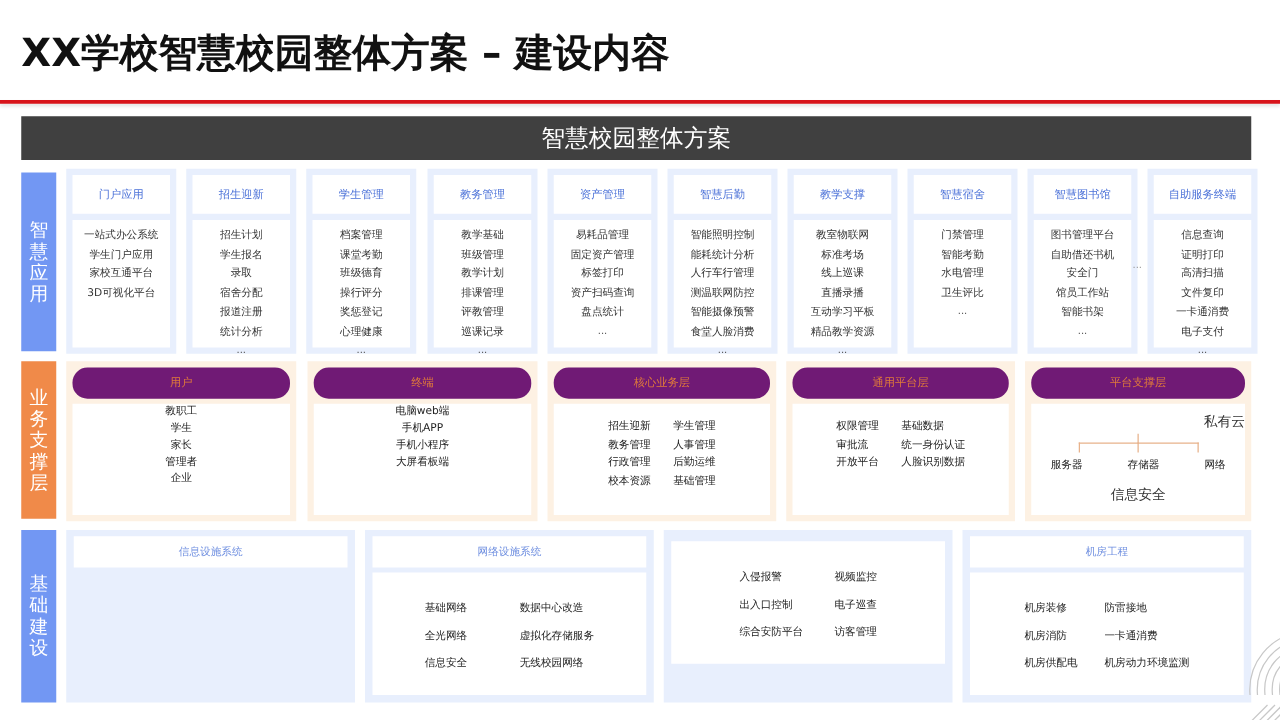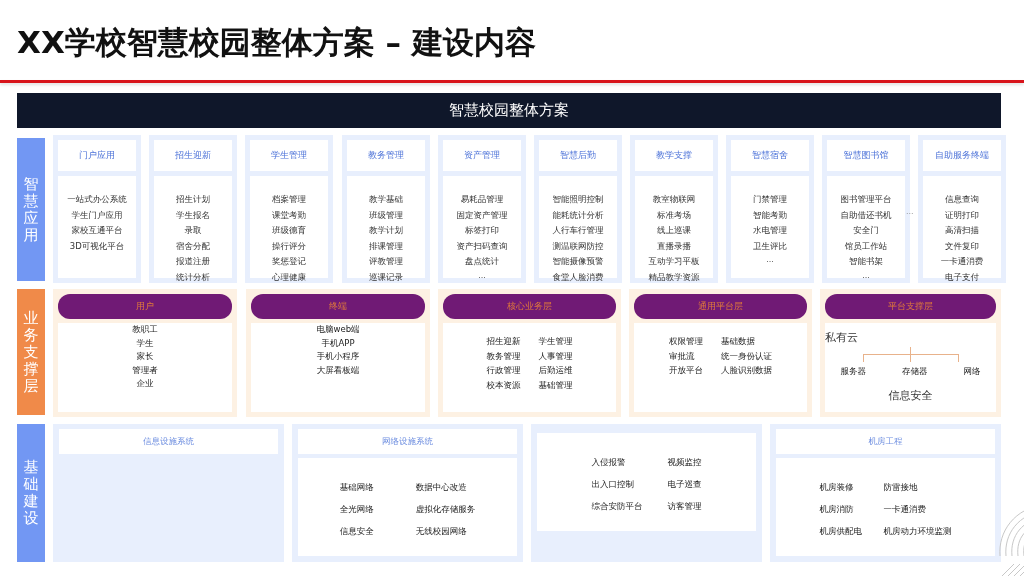--- a/index.html
+++ b/index.html
@@ -12,22 +12,22 @@
     font-family: "DejaVu Sans", sans-serif;
   }
   .title-rule {
     position: absolute; left: 0; top: 80px; width: 1024px; height: 3px;
     background: #d8141b;
     box-shadow: 0 2px 3px rgba(0,0,0,0.12);
   }
 
   .top-banner {
     position: absolute; left: 17px; top: 93px; width: 984px; height: 35px;
-    background: #0f172a;
-    color: #fff; font-size: 15px;
+    background: #404040;
+    color: #fff; font-size: 19px;
     display: flex; align-items: center; justify-content: center;
   }
 
   .layer-label {
     position: absolute; left: 17px; width: 28px;
     color: #fff; font-size: 15px; line-height: 17px;
     display: flex; align-items: center; justify-content: center;
     text-align: center;
   }
   .layer-label span { display: block; width: 16px; word-break: break-all; }
@@ -42,21 +42,21 @@
     background: #e8effd; padding: 5px;
   }
   .app-card .head {
     background: #fff; height: 31px;
     display: flex; align-items: center; justify-content: center;
     color: #4c72d8; font-size: 9px;
   }
   .app-card .body {
     background: #fff; margin-top: 5px; height: 102px;
     display: flex; flex-direction: column; align-items: center;
-    padding-top: 16px;
+    padding-top: 5px;
     font-size: 8.5px; line-height: 15.5px; color: #333;
   }
   .ellipsis { color: #555; font-size: 8px; line-height: 12px; }
   .between-dots {
     position: absolute; left: 853px; top: 72px; font-size: 8px; color: #999;
   }
 
   
   .biz-card {
     position: absolute; top: 0; height: 128px;
@@ -68,21 +68,21 @@
     color: #e07a3a; font-size: 9px; border-radius: 12px;
   }
   .biz-card .body {
     background: #fff; margin-top: 4px; height: 89px;
     font-size: 8.5px; color: #222; position: relative;
   }
   .col-list { display: flex; flex-direction: column; align-items: center; padding-top: 0; line-height: 13.5px; }
   .two-col { display: flex; justify-content: center; gap: 18px; padding-top: 11px; line-height: 14.5px; }
   .two-col .c { display: flex; flex-direction: column; }
 
-  .cloud-title { position: absolute; left: 0; right: 0; top: 7px; text-align: left; font-size: 11px; color: #333; }
+  .cloud-title { position: absolute; left: 0; right: 0; top: 7px; text-align: right; font-size: 11px; color: #333; }
   .cloud-tree { position: absolute; left: 50%; top: 24px; width: 96px; margin-left: -48px; height: 14px; }
   .cloud-tree .stem { position: absolute; left: 47px; top: 0; width: 1px; height: 8px; background: #e8b28b; }
   .cloud-tree .bar  { position: absolute; left: 0; top: 7px; width: 96px; height: 1px; background: #e8b28b; }
   .cloud-tree .leg  { position: absolute; top: 7px; width: 1px; height: 8px; background: #e8b28b; }
   .cloud-nodes { position: absolute; left: 50%; top: 43px; width: 140px; margin-left: -70px; display: flex; justify-content: space-between; font-size: 8.5px; }
   .cloud-footer { position: absolute; left: 0; right: 0; top: 65px; text-align: center; font-size: 11px; color: #333; }
 
   
   .infra-card {
     position: absolute; top: 0; width: 231px; height: 138px;

